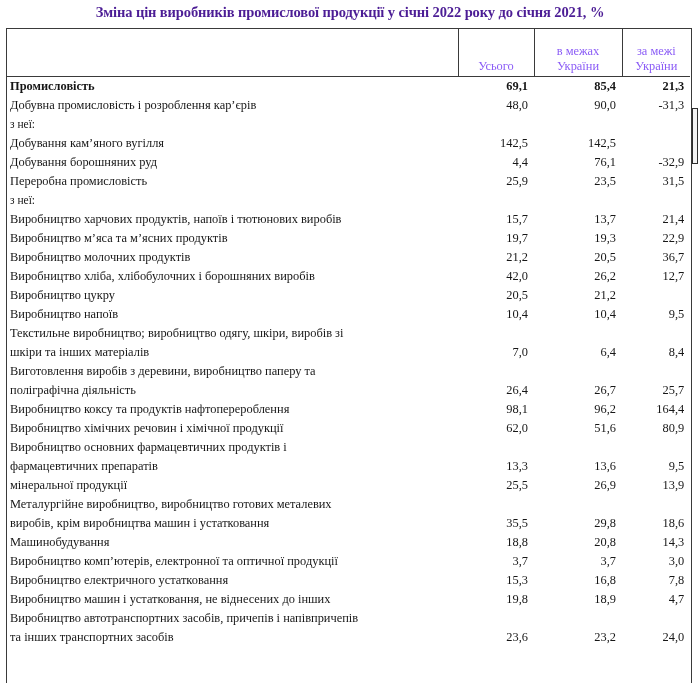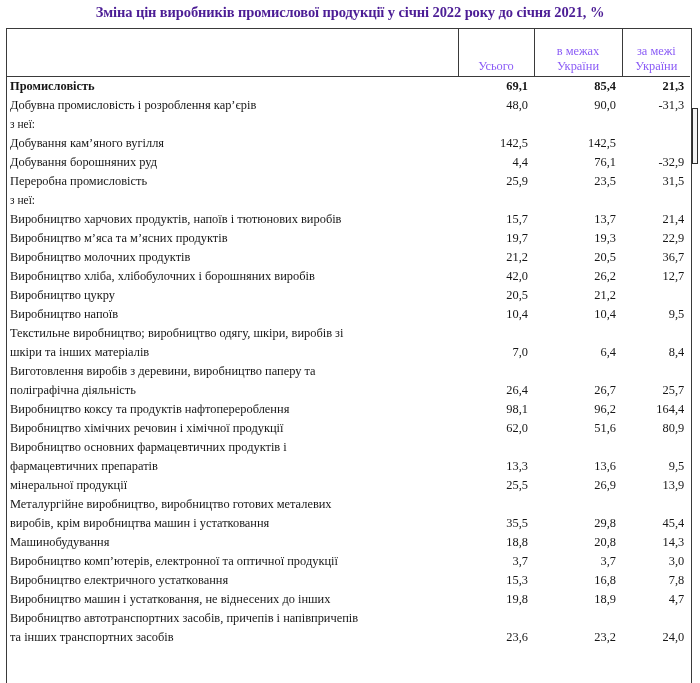--- a/index.html
+++ b/index.html
@@ -289,21 +289,21 @@
           <tr>
             <td class="label ind0">Металургійне виробництво, виробництво готових металевих</td>
             <td class="num"></td>
             <td class="num"></td>
             <td class="num"></td>
           </tr>
           <tr>
             <td class="label ind0">виробів, крім виробництва машин і устатковання</td>
             <td class="num">35,5</td>
             <td class="num">29,8</td>
-            <td class="num">45,4</td>
+            <td class="num">18,6</td>
           </tr>
           <tr>
             <td class="label ind0">Машинобудування</td>
             <td class="num">18,8</td>
             <td class="num">20,8</td>
             <td class="num">14,3</td>
           </tr>
           <tr>
             <td class="label ind1">Виробництво комп’ютерів, електронної та оптичної продукції</td>
             <td class="num">3,7</td>

